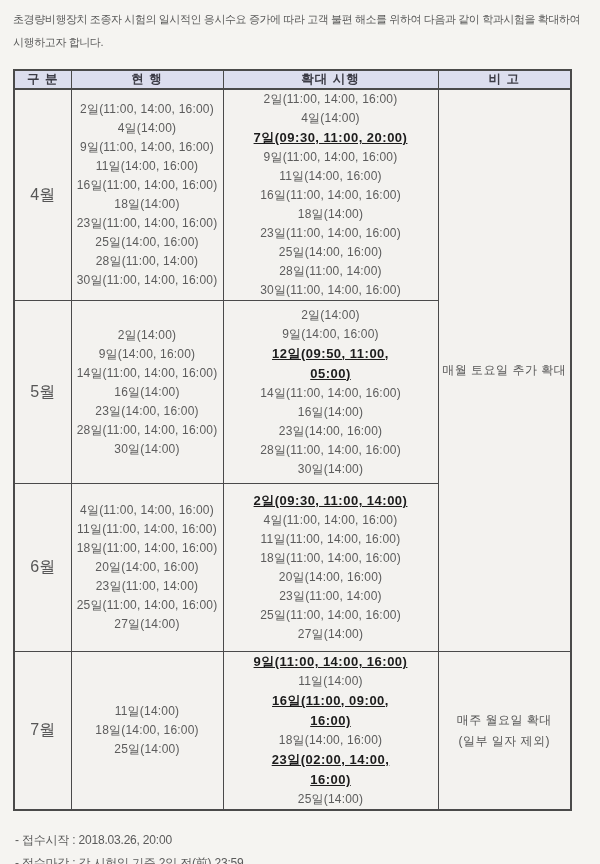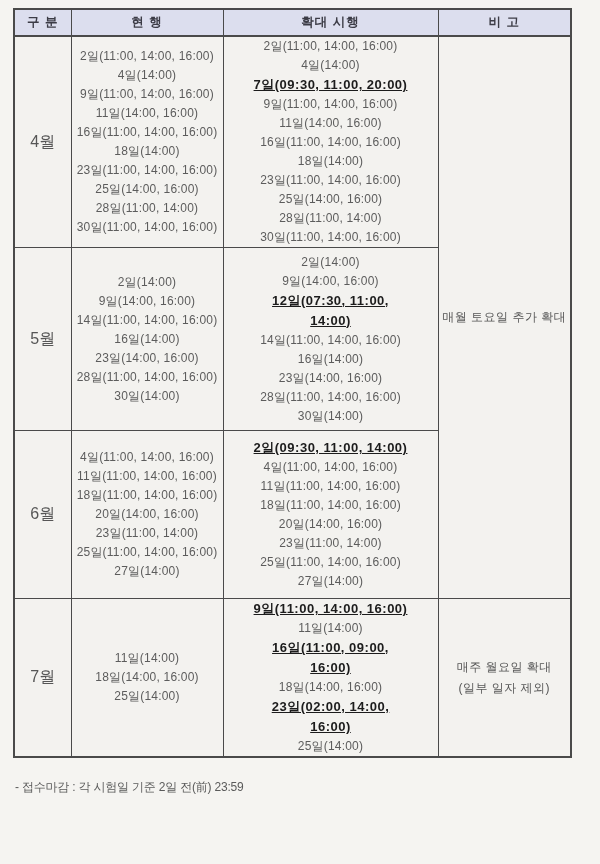--- a/index.html
+++ b/index.html
@@ -30,21 +30,21 @@
     width: 557px;
     table-layout: fixed;
     border: 2px solid #4a4a4a;
     background: #f3f2ef;
   }
   table.sched th, table.sched td {
     border: 1px solid #4a4a4a;
     padding: 0;
   }
   table.sched th {
-    height: 27px;
+    height: 19px;
     background: #dcdeee;
     font-size: 12.5px;
     font-weight: bold;
     color: #3c3c46;
     letter-spacing: 1px;
     border-bottom: 2px solid #4a4a4a;
   }
   tr.r0 { height: 209px; }
   tr.r1 { height: 183px; }
   tr.r2 { height: 168px; }
@@ -89,20 +89,21 @@
     line-height: 23px;
     color: #5a5a5a;
     letter-spacing: -0.2px;
   }
 </style>
 </head>
 <body>
 
 <div class="page">
 
+  <p class="intro">초경량비행장치 조종자 시험의 일시적인 응시수요 증가에 따라 고객 불편 해소를 위하여 다음과 같이 학과시험을 확대하여 시행하고자 합니다.</p>
 
   <table class="sched">
     <colgroup>
       <col style="width:57px">
       <col style="width:152px">
       <col style="width:215px">
       <col style="width:133px">
     </colgroup>
     <thead>
       <tr>
@@ -149,22 +150,22 @@
             <div class="date-line">9일(14:00, 16:00)</div>
             <div class="date-line">14일(11:00, 14:00, 16:00)</div>
             <div class="date-line">16일(14:00)</div>
             <div class="date-line">23일(14:00, 16:00)</div>
             <div class="date-line">28일(11:00, 14:00, 16:00)</div>
             <div class="date-line">30일(14:00)</div>
           </td>
         <td class="dates">
             <div class="date-line">2일(14:00)</div>
             <div class="date-line">9일(14:00, 16:00)</div>
-            <div class="date-line hl">12일(07:30, 11:00,</div>
-            <div class="date-line hl">14:00)</div>
+            <div class="date-line hl">12일(09:50, 11:00,</div>
+            <div class="date-line hl">05:00)</div>
             <div class="date-line">14일(11:00, 14:00, 16:00)</div>
             <div class="date-line">16일(14:00)</div>
             <div class="date-line">23일(14:00, 16:00)</div>
             <div class="date-line">28일(11:00, 14:00, 16:00)</div>
             <div class="date-line">30일(14:00)</div>
           </td>
       </tr>
       <tr class="r2">
         <td class="month">6월</td>
         <td class="dates">
@@ -204,16 +205,17 @@
             <div class="date-line hl">16:00)</div>
             <div class="date-line">25일(14:00)</div>
           </td>
         <td class="note">매주 월요일 확대
 (일부 일자 제외)</td>
       </tr>
     </tbody>
   </table>
 
   <div class="footer">
+    <div>- 접수시작 : 2018.03.26, 20:00</div>
     <div>- 접수마감 : 각 시험일 기준 2일 전(前) 23:59</div>
   </div>
 
 </div>
 
 </body></html>

